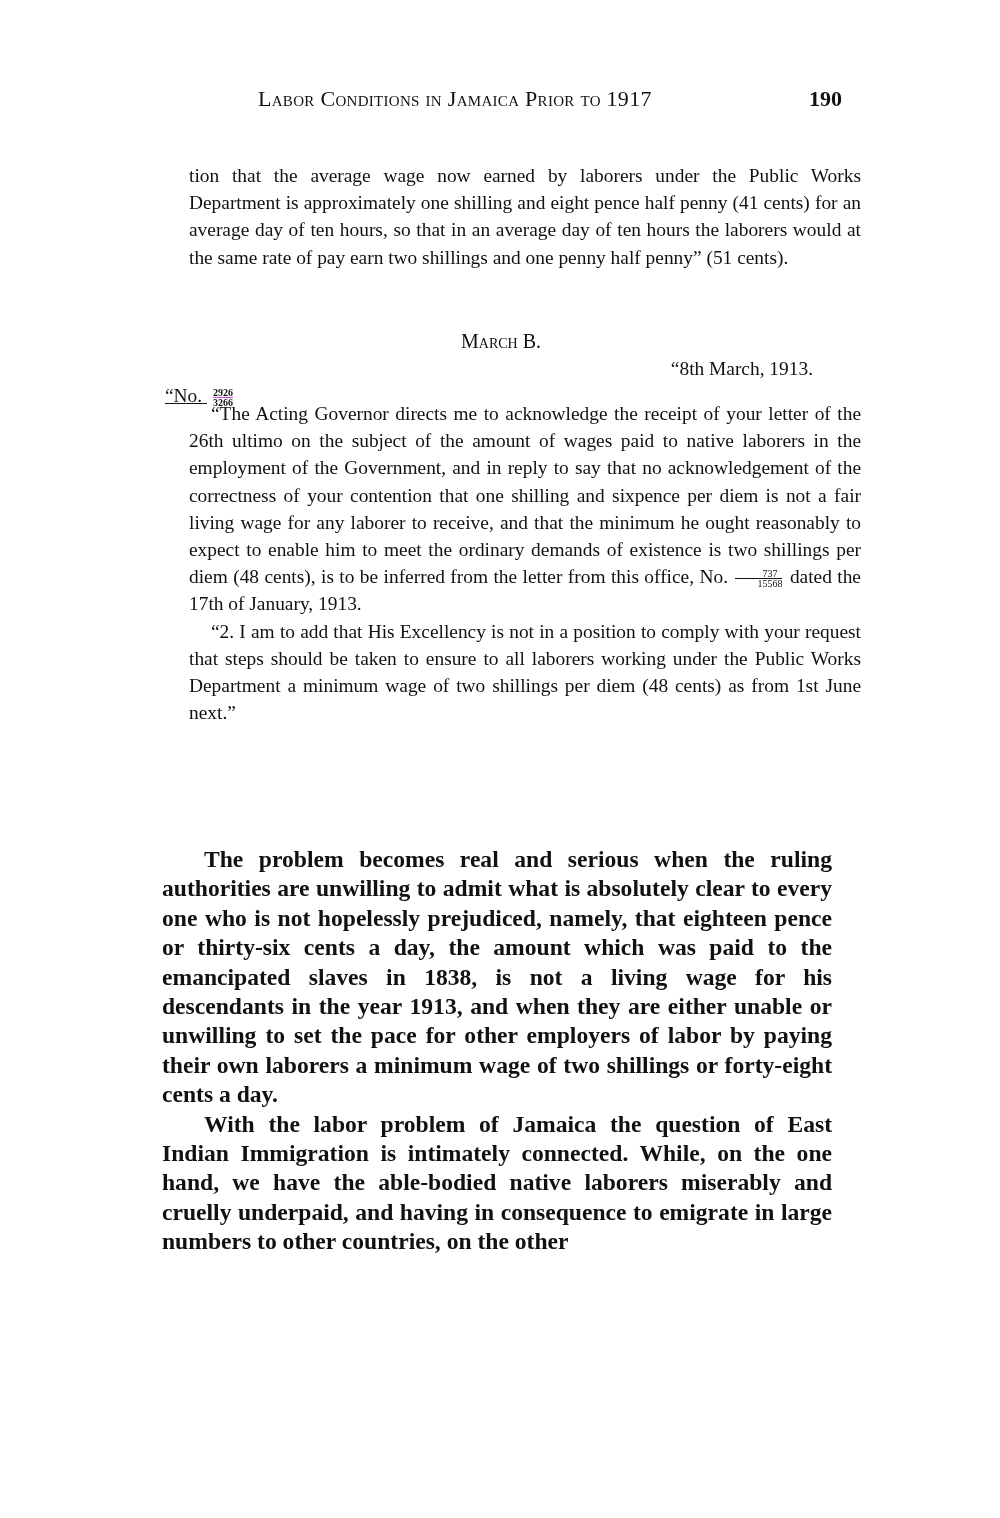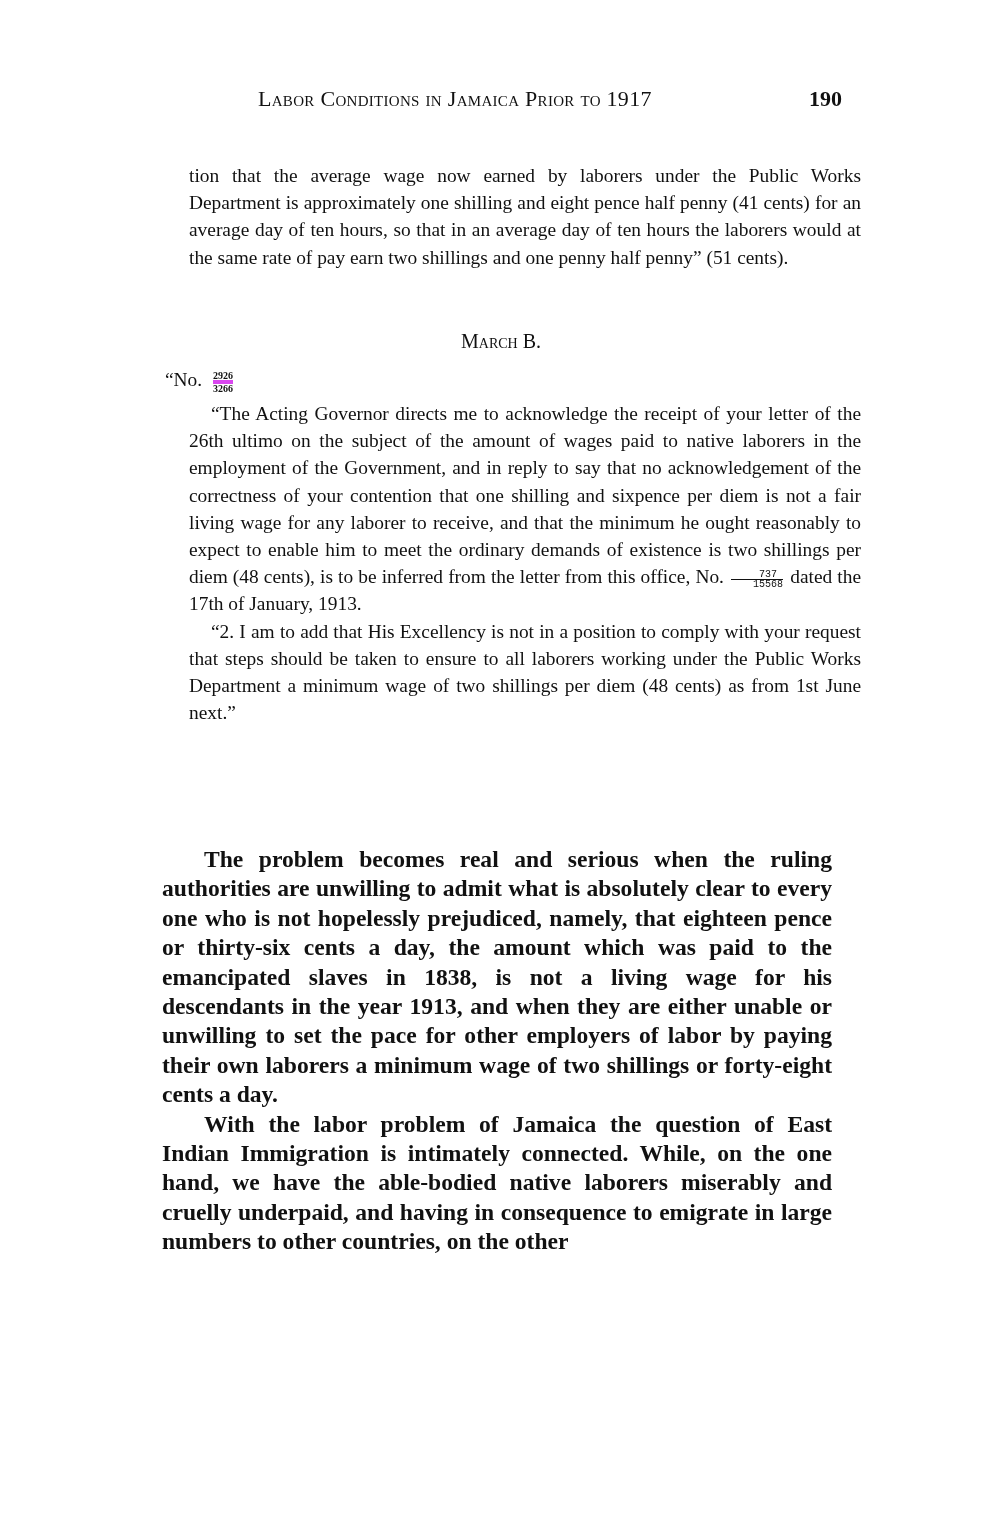--- a/index.html
+++ b/index.html
@@ -74,47 +74,47 @@
       left: 165px;
       width: 648px;
       top: 355px;
       text-align: right;
       font-size: 19.4px;
       line-height: 27px;
     }
     .ref-no {
       position: absolute;
       left: 165px;
-      top: 366px;
+      top: 382px;
       font-size: 19.4px;
       line-height: 27px;
+      text-decoration: underline;
     }
     .frac {
       display: inline-block;
       vertical-align: middle;
       font-size: 10px;
       line-height: 9px;
       text-align: center;
       font-weight: bold;
       margin-left: 6px;
     }
     .frac span {
       display: block;
     }
     .frac .num {
-      border-bottom: 4px solid #d946ef;
+      border-bottom: 1px solid #d946ef;
     }
     .frac-inline {
       display: inline-block;
       vertical-align: -4px;
       font-size: 10px;
       line-height: 9px;
       text-align: center;
       margin: 0 2px;
-      font-family: Liberation Mono, monospace;
     }
     .frac-inline span { display: block; }
     .frac-inline .num { border-bottom: 1px solid #111; }
     
     .large {
       position: absolute;
       left: 162px;
       width: 670px;
       font-size: 23.6px;
       line-height: 29.4px;
@@ -134,20 +134,21 @@
     <span class="title">Labor Conditions in Jamaica Prior to 1917</span>
     <span class="folio">190</span>
   </div>
 
   <div class="small" style="top:162px;">
     <p>tion that the average wage now earned by laborers under the Public Works Department is approximately one shilling and eight pence half penny (41 cents) for an average day of ten hours, so that in an average day of ten hours the laborers would at the same rate of pay earn two shillings and one penny half penny” (51 cents).</p>
   </div>
 
   <div class="letter-head">March B.</div>
 
+  <div class="dateline">“8th March, 1913.</div>
 
   <div class="ref-no">
     <span>“No.</span>
     <span class="frac">
       <span class="num">2926</span>
       <span class="den">3266</span>
     </span>
   </div>
 
   <div class="small" style="top:400px;">

